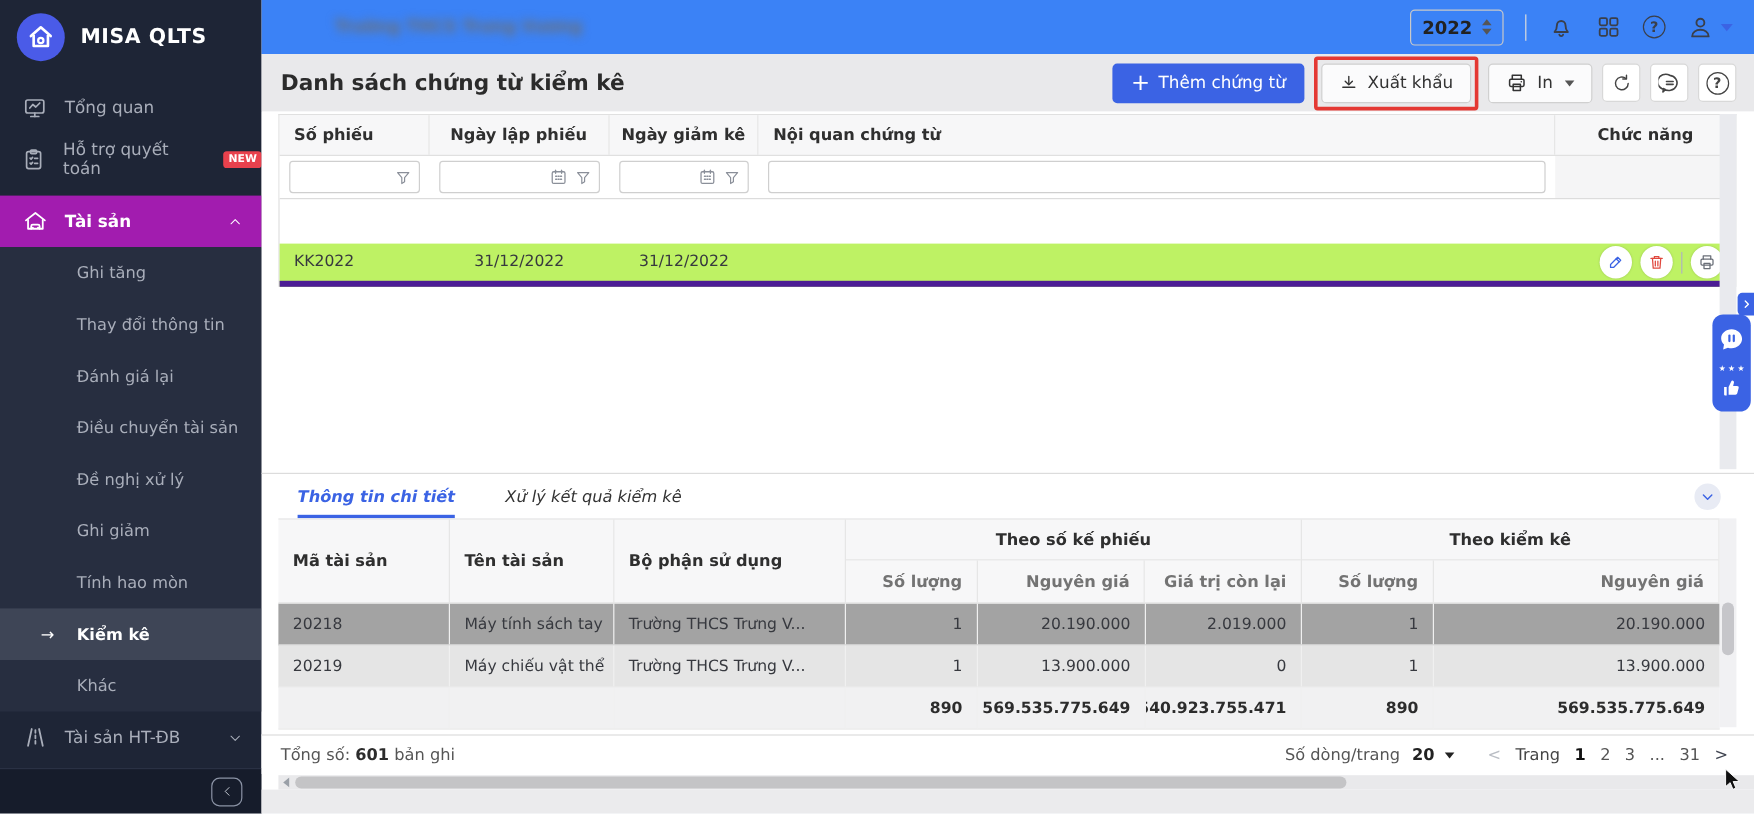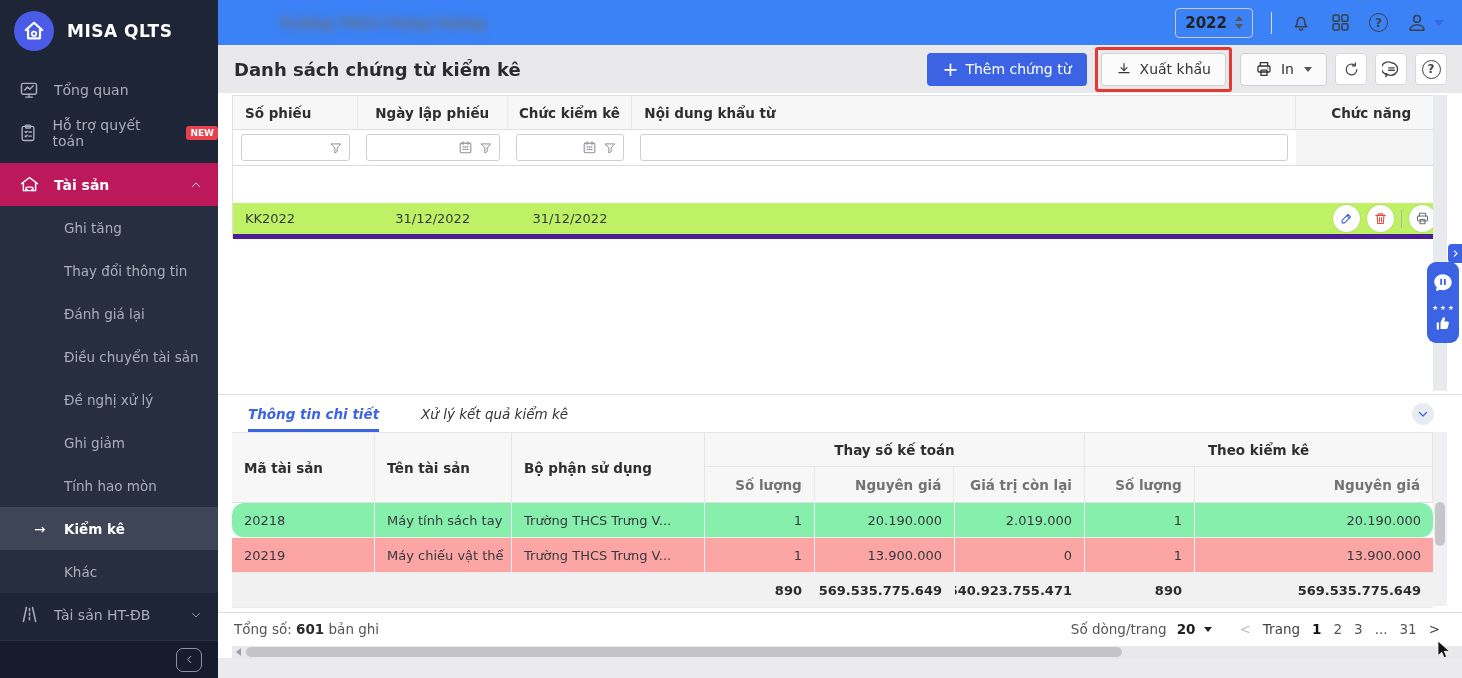--- a/index.html
+++ b/index.html
@@ -7,21 +7,21 @@
   body { font-family:"DejaVu Sans","Liberation Sans",sans-serif; font-size:13px; color:#3c3c3c; background:#fff; position:relative; }
   .app { position:absolute; inset:0; outline:1px solid #c9cdd4; }
 
   
   .sidebar { position:absolute; left:0; top:0; width:218px; height:678px; background:#1e2536; color:#a9aeba; }
   .logo-row { height:62px; display:flex; align-items:center; padding-left:14px; gap:13px; }
   .logo-circle { width:40px; height:40px; border-radius:50%; background:#4a5be8; display:flex; align-items:center; justify-content:center; }
   .brand { color:#fff; font-size:17px; font-weight:bold; letter-spacing:.5px; }
   .side-item { height:43px; display:flex; align-items:center; padding-left:18px; gap:14px; font-size:14px; cursor:pointer; }
   .side-item .sic { width:22px; display:flex; justify-content:center; color:#a9aeba; }
-  .side-item.active { background:#be185d; color:#fff; font-weight:bold; }
+  .side-item.active { background:#a21caf; color:#fff; font-weight:bold; }
   .side-item.active .sic { color:#fff; }
   .side-item .spring { flex:1; }
   .side-item .chev { margin-right:16px; color:inherit; }
   .badge-new { background:#e8414d; color:#fff; font-size:9px; font-weight:bold; padding:2px 4px; border-radius:3px; margin-left:4px; }
   .submenu { background:#272e40; }
   .submenu-item { height:43px; display:flex; align-items:center; padding-left:64px; font-size:13.5px; cursor:pointer; position:relative; }
   .submenu-item.active { background:#3e4556; color:#fff; font-weight:bold; }
   .submenu-item.active .arrow { position:absolute; left:34px; font-weight:normal; color:#fff; }
   .side-footer { position:absolute; bottom:0; left:0; width:218px; height:38px; background:#161c2b; border-top:1px solid #2a3144; display:flex; align-items:center; justify-content:flex-end; padding-right:16px; }
   .collapse-btn { width:26px; height:24px; border:1px solid #8b93a5; border-radius:7px; display:flex; align-items:center; justify-content:center; color:#cfd4de; cursor:pointer; background:transparent; }
@@ -88,22 +88,22 @@
   .dh-tall { height:70px; display:flex; align-items:center; padding-left:12px; font-weight:600; color:#2f2f2f; font-size:13.5px; border-right:1px solid #e6e6e6; border-bottom:1px solid #e0e0e0;text-align:center; }
   .dh-group { display:flex; flex-direction:column; border-right:1px solid #e6e6e6; }
   .dh-glabel { height:34px; display:flex; align-items:center; justify-content:center; font-weight:600; color:#2f2f2f; font-size:13.5px; border-bottom:1px solid #e6e6e6; }
   .dh-subs { display:flex; height:36px; border-bottom:1px solid #e0e0e0; }
   .dh-sub { display:flex; align-items:center; justify-content:flex-end; padding-right:12px; font-weight:600; color:#737373; font-size:13.5px; border-right:1px solid #e6e6e6; }
   .dh-sub:last-child { border-right:none; }
   .dc-ma { width:143px; } .dc-ten { width:137px; } .dc-bp { width:193px; }
   .dc-sl1 { width:110px; } .dc-ng1 { width:140px; } .dc-gtcl { width:130px; }
   .dc-sl2 { width:110px; } .dc-ng2 { width:238px; }
   .g1 { width:380px; } .g2 { width:348px; }
-  .dr { display:flex; height:35px; border-bottom:1px solid #ececec; background:#fca5a5; }
-  .dr.sel { background:#86efac;border-radius:12px; }
+  .dr { display:flex; height:35px; border-bottom:1px solid #ececec; background:#e5e5e5; }
+  .dr.sel { background:#a3a3a3; }
   .dr .dcell { display:flex; align-items:center; font-size:13px; color:#37393f; border-right:1px solid #f0f0f0; overflow:hidden; white-space:nowrap; }
   .dr .dcell:last-child { border-right:none; }
   .num { justify-content:flex-end; padding-right:12px; }
   .dr.totals { background:#f1f1f2; font-weight:bold; }
   .dr.totals .dcell { color:#2c2c2c; }
   .vstrip-det { position:absolute; right:15px; top:339px; width:14px; height:174px; background:#f1f1f3; }
   .vthumb { position:absolute; left:2px; top:70px; width:10px; height:44px; background:#c6c6ca; border-radius:5px; }
 
   
   .grid-footer { position:absolute; left:0; right:0; top:519px; height:33px; border-top:1px solid #dcdcdc; display:flex; align-items:center; padding:0 22px 0 16px; font-size:13.5px; color:#555; background:#fff; }
@@ -338,22 +338,22 @@
           </span>
       </div>
     </div>
 
     <div class="content">
 
       <div class="vtable">
         <div class="vrow vh">
           <div class="vcell vc1 pl">Số phiếu</div>
           <div class="vcell vc2 ctr">Ngày lập phiếu</div>
-          <div class="vcell vc3 ctr">Chức kiểm kê</div>
-          <div class="vcell vc4 pl">Nội dung khẩu từ</div>
+          <div class="vcell vc3 ctr">Ngày giảm kê</div>
+          <div class="vcell vc4 pl">Nội quan chứng từ</div>
           <div class="vcell vc5 ctr">Chức năng</div>
         </div>
         <div class="vrow vf">
           <div class="vcell vc1">
             <span class="flt">
               <span>
                   <svg class="ico" width="14" height="14" viewBox="0 0 24 24">
                     <path d="M4 5 h16 l-6 7 v6 l-4 2.5 v-8.5 z"></path>
                   </svg>
                 </span>
@@ -453,21 +453,21 @@
           </span>
         </div>
       </div>
 
       <div class="dtable">
         <div class="dh">
           <div class="dh-tall dc-ma">Mã tài sản</div>
           <div class="dh-tall dc-ten">Tên tài sản</div>
           <div class="dh-tall dc-bp">Bộ phận sử dụng</div>
           <div class="dh-group g1">
-            <div class="dh-glabel">Thay số kế toán</div>
+            <div class="dh-glabel">Theo số kế phiếu</div>
             <div class="dh-subs">
               <div class="dh-sub dc-sl1">Số lượng</div>
               <div class="dh-sub dc-ng1">Nguyên giá</div>
               <div class="dh-sub dc-gtcl">Giá trị còn lại</div>
             </div>
           </div>
           <div class="dh-group g2">
             <div class="dh-glabel">Theo kiểm kê</div>
             <div class="dh-subs">
               <div class="dh-sub dc-sl2">Số lượng</div>

